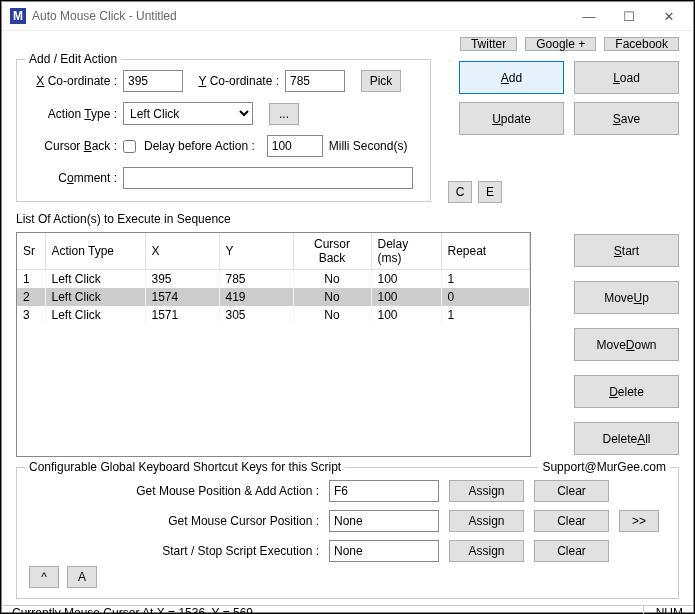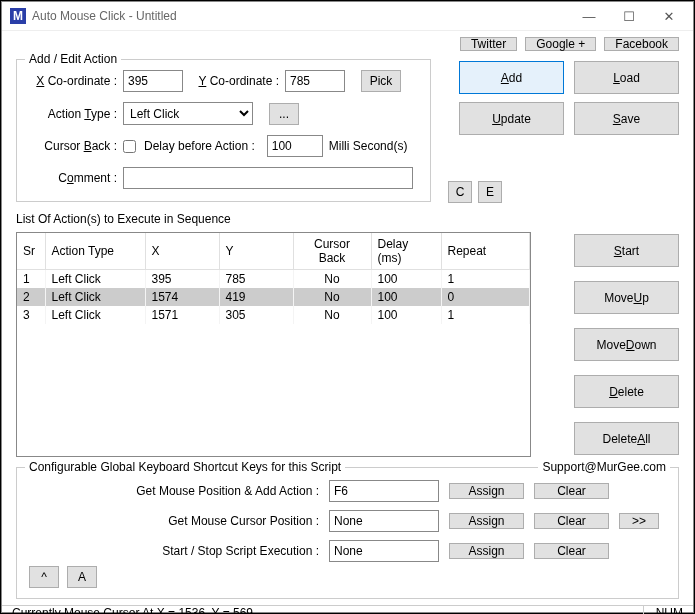--- a/index.html
+++ b/index.html
@@ -39,21 +39,21 @@
 
 .action-btns { position: absolute; right: 0; top: 22px; width: 105px; display: flex; flex-direction: column; gap: 14px; }
 .action-btns .btn { height: 33px; }
 
 .shortcut-box { border: 1px solid #ccc; margin-top: 10px; padding: 12px 12px 10px 12px; position: relative; }
 .shortcut-box .legend { position: absolute; top: -8px; left: 8px; background: #fff; padding: 0 4px; }
 .support { position: absolute; top: -8px; right: 8px; background: #fff; padding: 0 4px; }
 .sc-row { display: flex; align-items: center; margin-bottom: 8px; gap: 10px; }
 .sc-row .lbl { width: 290px; text-align: right; }
 .sc-row input { width: 110px; }
-.sc-row .btn { width: 75px; height: 16px; }
+.sc-row .btn { width: 75px; height: 22px; }
 
 .toggle-row { display: flex; gap: 8px; margin-top: 4px; }
 .toggle-row .btn { width: 30px; height: 22px; }
 
 .statusbar { height: 22px; border-top: 1px solid #ccc; display: flex; align-items: center; padding: 0 10px; }
 .statusbar .left { flex: 1; }
 .statusbar .divider { width: 1px; height: 14px; background: #ccc; margin: 0 12px; }
 
 .repeat-row { position: absolute; right: 14px; top: 150px; display: flex; align-items: center; gap: 6px; }
 .ce-row { position: absolute; left: 446px; top: 150px; display: flex; gap: 6px; }

